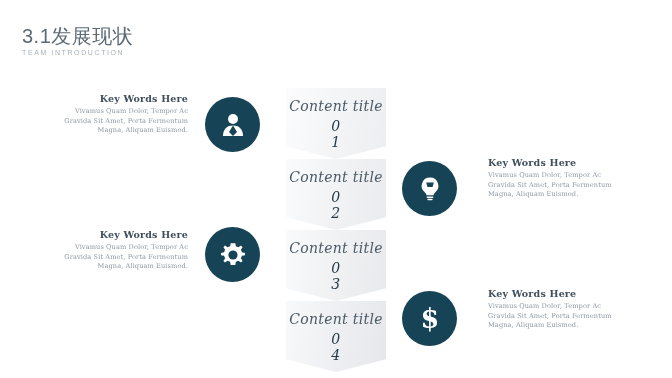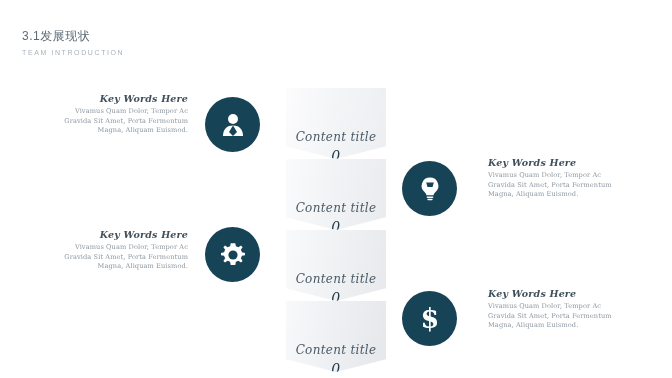--- a/index.html
+++ b/index.html
@@ -9,21 +9,21 @@
     font-family:"Liberation Sans", sans-serif;
     overflow:hidden;
     position:relative;
     color:#55636d;
   }
   .slide{position:absolute;inset:0;}
 
   
   .header{position:absolute;left:22px;top:26px;}
   .header .title{
-    font-size:12px;
+    font-size:20px;
     color:#5d6b76;
     letter-spacing:.5px;
     line-height:20px;
     font-weight:400;
     white-space:nowrap;
   }
   .header .subtitle{
     font-size:7px;
     color:#a9b3bb;
     letter-spacing:1.6px;
@@ -49,21 +49,21 @@
   .seg.s2{top:71px;background:linear-gradient(100deg,#fafbfc 0%,#f2f3f5 45%,#e9ebee 100%);}
   .seg.s3{top:142px;background:linear-gradient(100deg,#f9fafb 0%,#f1f2f4 45%,#e7e9ec 100%);}
   .seg.s4{top:213px;background:linear-gradient(100deg,#f8f9fa 0%,#eff0f3 45%,#e5e7ea 100%);}
   .seg-text{
     position:absolute;left:0;right:0;top:10px;
     text-align:center;
     font-family:"DejaVu Serif", serif;
     font-style:italic;
   }
   .seg-text .ct{
-    font-size:12px;color:#4a5a66;letter-spacing:.3px;display:block;margin-top:32px;
+    font-size:14px;color:#4a5a66;letter-spacing:.3px;display:block;
   }
   .seg-text .num{
     display:block;font-size:14px;color:#243a48;line-height:16px;margin-top:4px;
     letter-spacing:.5px;
   }
   .seg-text .num i{display:block;font-style:italic;}
 
   
   .circle{
     position:absolute;
@@ -74,21 +74,20 @@
   .circle svg{display:block;}
   .c-user{left:205px;top:97px;}
   .c-gear{left:205px;top:227px;}
   .c-bulb{left:402px;top:161px;}
   .c-dollar{left:402px;top:291px;}
 
   
   .block{position:absolute;width:128px;}
   .block .kw{
     font-family:"DejaVu Serif", serif;
-    font-style:italic;
     font-weight:bold;
     font-size:9.5px;
     color:#3f4f5b;
     letter-spacing:.2px;
     margin-bottom:3px;
     white-space:nowrap;
   }
   .block .body{
     font-family:"DejaVu Serif", serif;
     font-size:6.6px;

